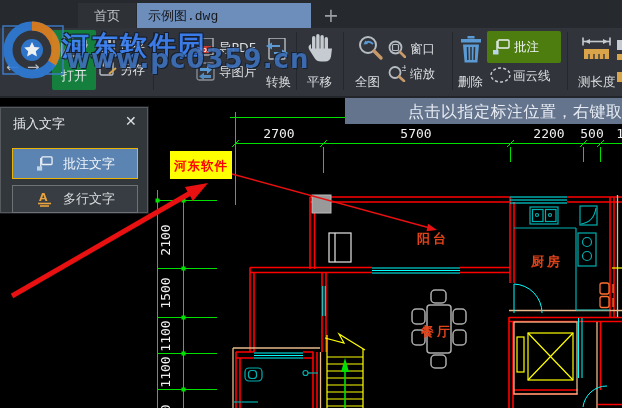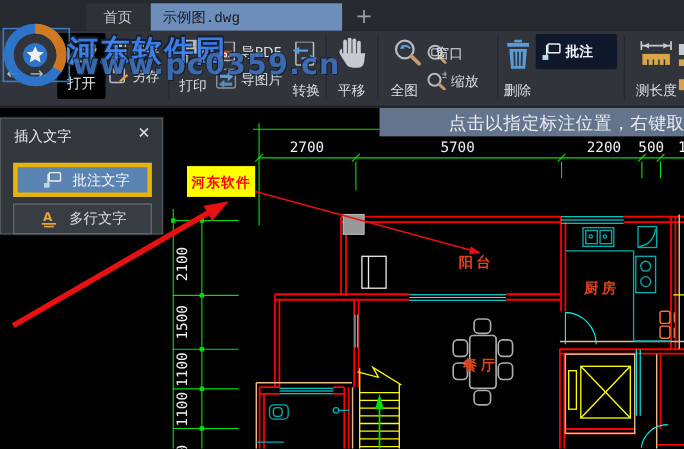--- a/index.html
+++ b/index.html
@@ -9,32 +9,32 @@
   
   .tabbar{left:0;top:0;width:622px;height:28px;background:#26292D;border-bottom:1px solid #1D1F22;z-index:5;}
   .tab{height:25px;top:3px;display:flex;align-items:center;font-size:13px;font-family:Liberation Mono, monospace;}
   .tab-home{left:78px;width:58px;background:#2E3135;color:#C2C6CA;justify-content:center;}
   .tab-doc{left:137px;width:174px;background:#6D8EBB;color:#16181C;padding-left:11px;box-sizing:border-box;}
   .tab-new{left:318px;width:26px;height:22px;top:4px;color:#9AA0A6;font-size:19px;display:flex;align-items:center;justify-content:center;}
   
   .toolbar{left:0;top:28px;width:622px;height:68px;background:#31353B;border-bottom:2px solid #22252A;z-index:5;}
   .tdiv{top:4px;width:1px;height:58px;background:#24272B;}
   .tlabel{color:#DCDFE2;font-size:12.5px;white-space:nowrap;}
-  .bigbtn{background:#000000;border-radius:2px;}
-  .hlbtn{background:#0f172a;border-radius:2px;font-weight:bold;}
+  .bigbtn{background:#15803d;border-radius:2px;}
+  .hlbtn{background:#4d7c0f;border-radius:2px;}
   
   .hintbar{left:345px;top:98px;width:287px;height:26px;background:#64748C;z-index:3;overflow:hidden;}
   .hintbar span{position:absolute;left:63px;top:4px;color:#E8ECF4;font-size:16px;letter-spacing:.5px;white-space:nowrap;}
   
   .panel{left:0;top:107px;width:148px;height:106px;background:#32373C;border:1px solid #56595D;
          box-shadow:0 0 0 1px #1B1D20;z-index:4;box-sizing:border-box;}
   .panel-title{left:12px;top:7px;color:#E6E9EC;font-size:13px;font-family:Liberation Mono, monospace;}
   .panel-close{left:124px;top:5px;color:#DDE0E3;font-size:14px;}
   .pbtn{left:11px;width:126px;display:flex;align-items:center;font-size:13px;box-sizing:border-box;}
-  .pbtn1{top:40px;height:31px;background:#5C84B2;border:4px solid #eab308;color:#F2F6FA;}
+  .pbtn1{top:40px;height:31px;background:#5C84B2;border:1px solid #eab308;color:#F2F6FA;}
   .pbtn2{top:77px;height:28px;background:#383D43;border:1px solid #6E7175;color:#D9DCDF;}
   
   .wm{z-index:10;pointer-events:none;opacity:.92;}
   .wm-name{left:62px;top:28px;font-size:27px;font-weight:bold;color:#3b82f6;
            text-shadow:1px 1px 0 #141E2E,-1px -1px 0 #141E2E,1px -1px 0 #141E2E,-1px 1px 0 #141E2E;letter-spacing:2px;}
   .wm-url{left:66px;top:44px;font-size:26px;font-weight:bold;color:#3E6FB8;
           text-shadow:1px 1px 0 #141E2E,-1px -1px 0 #141E2E;letter-spacing:1px;}
   svg{display:block;}
   .drawing{left:0;top:0;z-index:1;}
 </style>
@@ -230,28 +230,20 @@
   </div>
   <div class="abs" style="left:97px;top:32px;width:56px;height:22px">
     <svg class="abs" style="left:2px;top:1px" width="18" height="16" viewBox="0 0 18 16">
       <rect x="1" y="1" width="13" height="13" rx="1.5" fill="none" stroke="#B6BBC1" stroke-width="1.4"></rect>
       <rect x="3.5" y="1" width="8" height="4.5" fill="#B6BBC1"></rect>
       <line x1="10" y1="13" x2="17" y2="7" stroke="#D9A44A" stroke-width="2"></line>
     </svg>
     <div class="abs tlabel" style="left:23px;top:2px">另存</div>
   </div>
 
-  <div class="abs" style="left:161px;top:6px;width:30px;height:52px">
-    <svg class="abs" style="left:3px;top:2px" width="24" height="22" viewBox="0 0 24 22">
-      <rect x="5" y="0" width="14" height="6" fill="#B6BBC1"></rect>
-      <rect x="1" y="6" width="22" height="9" rx="1" fill="#B6BBC1"></rect>
-      <rect x="6" y="12" width="12" height="9" fill="#31353B" stroke="#B6BBC1" stroke-width="1.4"></rect>
-    </svg>
-    <div class="abs tlabel" style="left:2px;top:36px">打印</div>
-  </div>
 
   <div class="abs" style="left:196px;top:10px;width:62px;height:20px">
     <svg class="abs" style="left:0;top:0" width="19" height="19" viewBox="0 0 19 19">
       <rect x="4" y="0" width="13" height="17" fill="none" stroke="#B6BBC1" stroke-width="1.3"></rect>
       <rect x="2" y="8" width="13" height="7" fill="#C23B2E"></rect>
       <text x="8.5" y="13.6" font-size="5.5" fill="#FFF" text-anchor="middle" font-weight="bold">PDF</text>
       <polygon points="0,4 5,1.5 5,6.5" fill="#5B9BD5"></polygon>
     </svg>
     <div class="abs tlabel" style="left:23px;top:2px">导PDF</div>
   </div>
@@ -294,21 +286,21 @@
       <polygon points="7.5,10.5 12,10 9.5,6.5" fill="#5B9BD5"></polygon>
     </svg>
     <div class="abs tlabel" style="left:2px;top:40px">全图</div>
   </div>
   <div class="abs" style="left:388px;top:12px;width:54px;height:20px">
     <svg class="abs" style="left:0;top:0" width="18" height="18" viewBox="0 0 18 18">
       <circle cx="7.5" cy="7.5" r="6" fill="none" stroke="#B6BCC3" stroke-width="1.8"></circle>
       <rect x="4.5" y="4.5" width="6" height="6" rx="1" fill="none" stroke="#B6BCC3" stroke-width="1.2"></rect>
       <line x1="12" y1="12" x2="17" y2="17" stroke="#C89A6A" stroke-width="2.6" stroke-linecap="round"></line>
     </svg>
-    <div class="abs tlabel" style="left:8px;top:1px">窗口</div>
+    <div class="abs tlabel" style="left:22px;top:1px">窗口</div>
   </div>
   <div class="abs" style="left:388px;top:36px;width:54px;height:20px">
     <svg class="abs" style="left:0;top:0" width="18" height="18" viewBox="0 0 18 18">
       <circle cx="7" cy="8.5" r="5.5" fill="none" stroke="#B6BCC3" stroke-width="1.8"></circle>
       <line x1="11" y1="12.5" x2="16" y2="17" stroke="#C89A6A" stroke-width="2.6" stroke-linecap="round"></line>
       <text x="13" y="7" font-size="9" fill="#C6CBD1">±</text>
     </svg>
     <div class="abs tlabel" style="left:22px;top:2px">缩放</div>
   </div>
 
@@ -324,20 +316,26 @@
     <div class="abs tlabel" style="left:3px;top:40px">删除</div>
   </div>
 
   <div class="abs hlbtn" style="left:487px;top:3px;width:74px;height:32px">
     <svg class="abs" style="left:6px;top:8px" width="17" height="17" viewBox="0 0 17 17">
       <rect x="5" y="1" width="11" height="8" rx="1" fill="none" stroke="#EAF0F6" stroke-width="1.4"></rect>
       <line x1="4" y1="2" x2="4" y2="13" stroke="#EAF0F6" stroke-width="1.4"></line>
       <rect x="0" y="11" width="5.5" height="4.5" fill="#BCD4EA"></rect>
     </svg>
     <div class="abs tlabel" style="left:27px;top:8px;color:#F2F6FA">批注</div>
+  </div>
+  <div class="abs" style="left:488px;top:38px;width:72px;height:20px">
+    <svg class="abs" style="left:2px;top:1px" width="21" height="16" viewBox="0 0 21 16">
+      <ellipse cx="10.5" cy="8" rx="9.5" ry="7" fill="none" stroke="#C6CBD1" stroke-width="1.4" stroke-dasharray="3,2.2"></ellipse>
+    </svg>
+    <div class="abs tlabel" style="left:25px;top:2px">画云线</div>
   </div>
 
   <div class="abs" style="left:576px;top:6px;width:44px;height:54px">
     <svg class="abs" style="left:6px;top:2px" width="29" height="26" viewBox="0 0 29 26">
       <line x1="1" y1="5.5" x2="28" y2="5.5" stroke="#C6CBD1" stroke-width="1.6"></line>
       <line x1="1" y1="1.5" x2="1" y2="9.5" stroke="#C6CBD1" stroke-width="1.6"></line>
       <line x1="28" y1="1.5" x2="28" y2="9.5" stroke="#C6CBD1" stroke-width="1.6"></line>
       <polygon points="3,5.5 8,3 8,8" fill="#C6CBD1"></polygon>
         <polygon points="26,5.5 21,3 21,8" fill="#C6CBD1"></polygon>
       <rect x="2" y="13" width="25" height="10" fill="#D9A44A"></rect>

